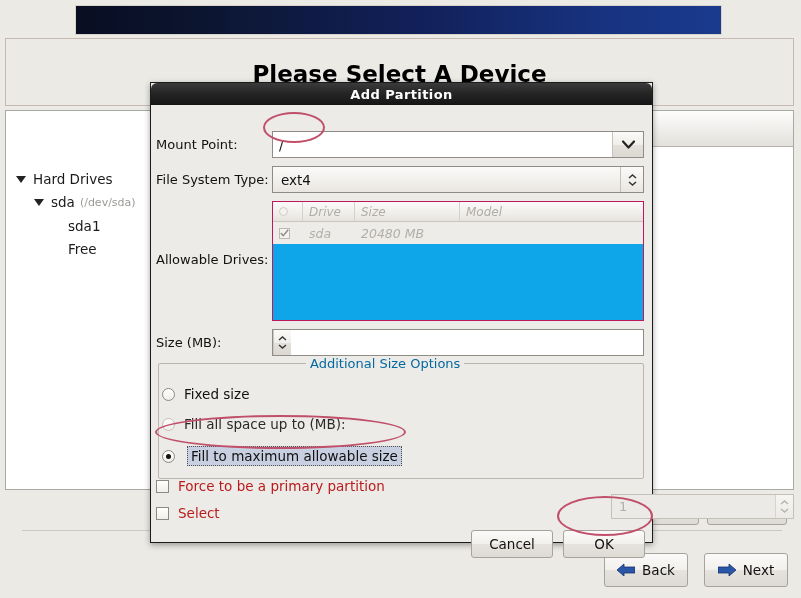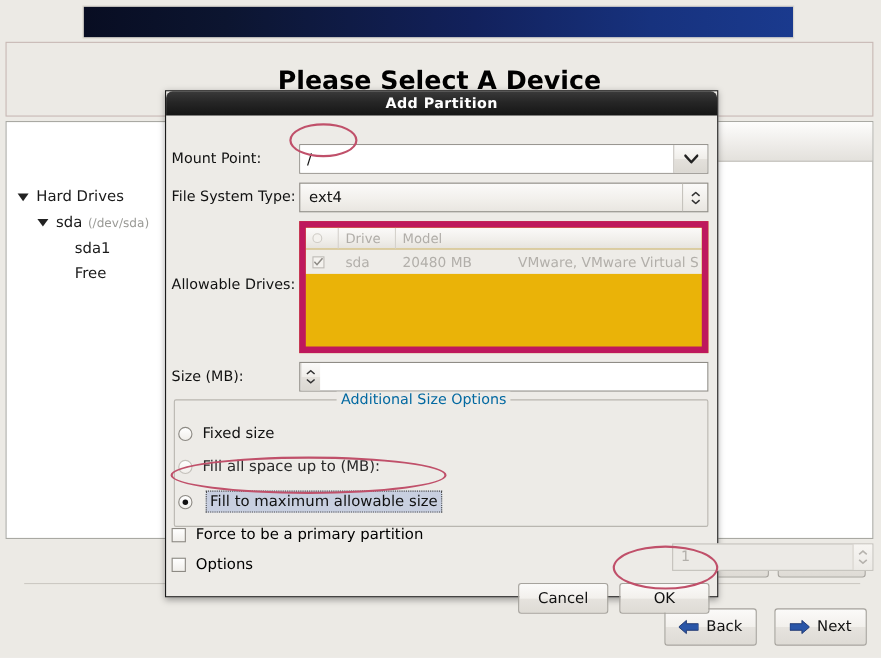--- a/index.html
+++ b/index.html
@@ -254,24 +254,25 @@
     align-items: center;
     justify-content: center;
     gap: 2px;
   }
 
   
   #drives-frame {
     position: absolute;
     left: 121px; top: 96px;
     width: 372px; height: 120px;
-    border: 6px solid #be185d;
-    background: #eab308;
+    border: 1px solid #be185d;
+    background: #0ea5e9;
     box-sizing: border-box;
     overflow: hidden;
+    font-style: italic;
   }
   #drives-head {
     display: flex;
     height: 19px;
     background: linear-gradient(to bottom, #fbfaf9 0%, #f0eeea 60%, #e6e3de 100%);
     border-bottom: 1px solid #c9c6c0;
     align-items: center;
     font-size: 12px;
     color: #b0ada8;
   }
@@ -419,21 +420,21 @@
     border-left: 1px solid #d7d4ce;
     background: linear-gradient(to bottom, #f7f5f2 0%, #eceae6 100%);
   }
 
   
   .check-row {
     position: absolute;
     display: flex;
     align-items: center;
     font-size: 13.5px;
-    color: #000000;
+    color: #b91c1c;
   }
   .checkbox {
     width: 13px; height: 13px;
     border: 1px solid #8d8a84;
     background: linear-gradient(to bottom, #ffffff, #f1efeb);
     box-sizing: border-box;
     margin-right: 9px;
     flex: 0 0 auto;
   }
 
@@ -554,33 +555,33 @@
       </div>
     </div>
 
     <div class="form-label" style="left:5px; top:147px;">Allowable Drives:</div>
     <div id="drives-frame">
       <div id="drives-head">
         <div class="dh" style="width:30px;">
           <span class="mini-circle"></span>
         </div>
         <div class="dh" style="width:52px;">Drive</div>
+        <div class="dh" style="width:105px;">Size</div>
         <div class="dh last" style="flex:1;">Model</div>
       </div>
       <div id="drives-row">
         <div class="dc" style="width:30px;">
           <span class="mini-check">
             <svg width="9" height="8" viewBox="0 0 9 8">
                 <polyline points="0.8,4 3.2,6.6 8.2,0.8" fill="none" stroke="#8d8a85" stroke-width="1.4"></polyline>
               </svg>
           </span>
         </div>
         <div class="dc" style="width:52px;">sda</div>
         <div class="dc" style="width:105px;">20480 MB</div>
-        <div class="dc" style="flex:1;">VMware, VMware Virtual S</div>
       </div>
     </div>
 
     <div class="form-label" style="left:5px; top:230px;">Size (MB):</div>
     <div id="size-spin">
       <div class="spin-btns">
         <svg width="9" height="5" viewBox="0 0 9 5">
             <polyline points="1,4 4.5,1 8,4" fill="none" stroke="#333" stroke-width="1.4"></polyline>
           </svg>
         <svg width="9" height="5" viewBox="0 0 9 5">
@@ -621,21 +622,21 @@
       </div>
     </div>
 
     <div class="check-row" style="left:5px; top:373px;">
       <span class="checkbox"></span>
       <span>Force to be a primary partition</span>
     </div>
 
     <div class="check-row" style="left:5px; top:400px;">
       <span class="checkbox"></span>
-      <span>Options</span>
+      <span>Select</span>
     </div>
 
     <div class="gtk-btn" id="btn-cancel">Cancel</div>
     <div class="gtk-btn" id="btn-ok">OK</div>
 
   </div>
 </div>
 
 <div class="annot" id="annot-mount"></div>
 <div class="annot" id="annot-radio"></div>

